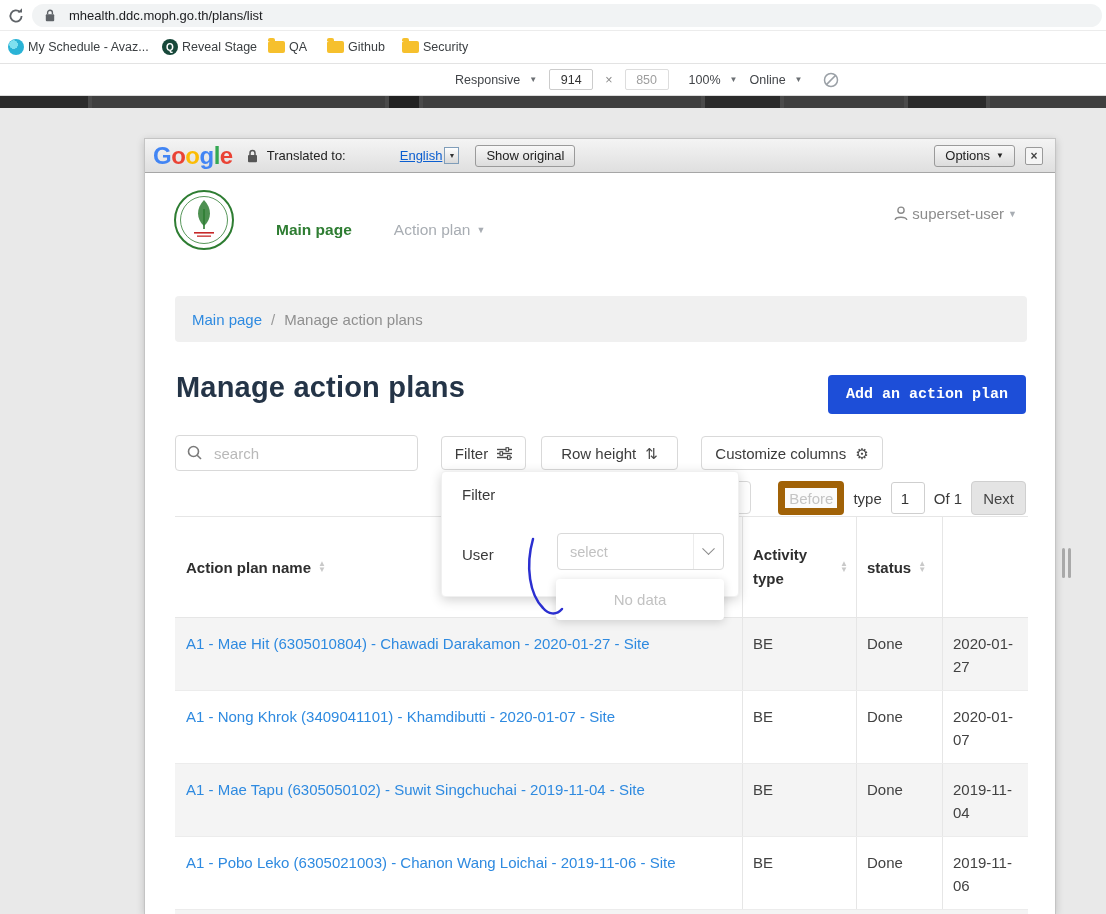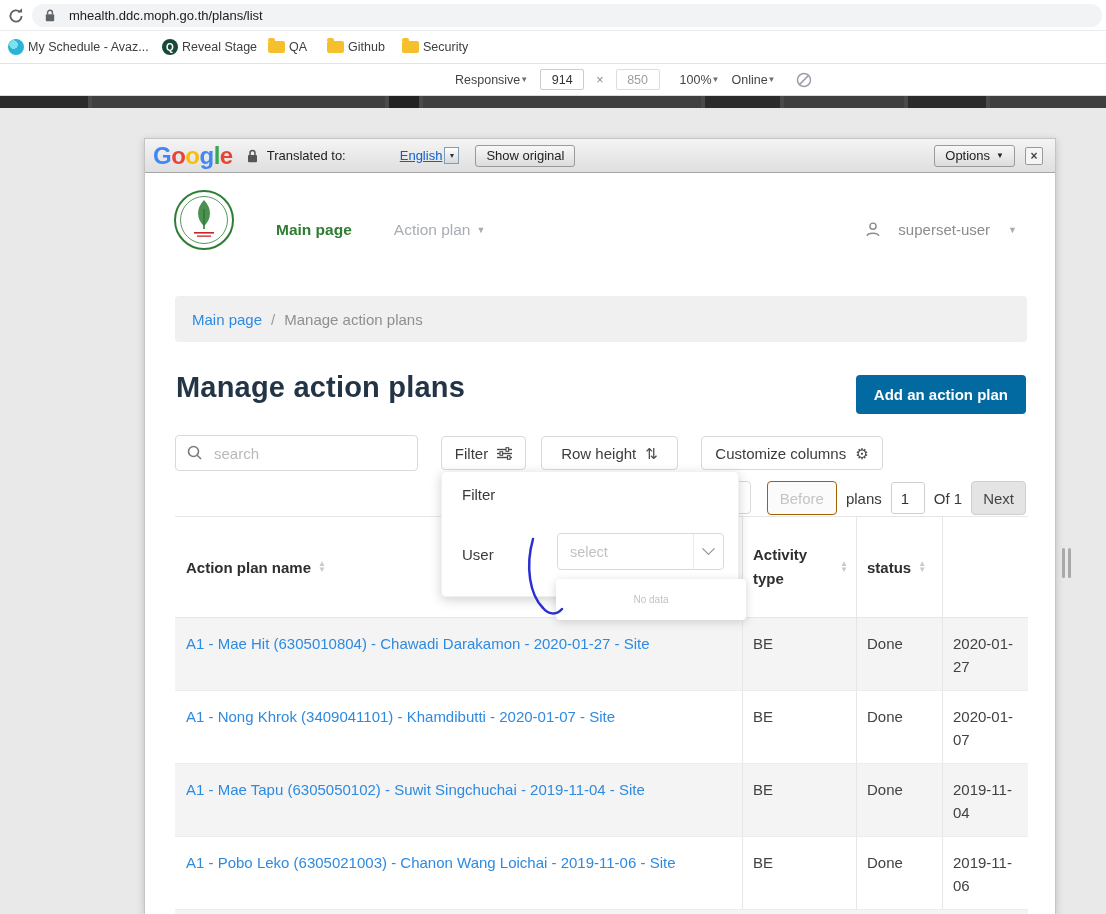--- a/index.html
+++ b/index.html
@@ -27,21 +27,21 @@
     background:radial-gradient(circle at 35% 35%, #7fe0ef 0 28%, #2ab3d6 30%); }
   .reveal { border-radius:50%; background:#17483a; color:#fff; font-size:10px; font-weight:bold; }
   .folder { width:17px; height:12px; background:#f6c02d; border-radius:2px; position:relative; }
   .folder::before { content:""; position:absolute; left:0; top:-3px; width:7px; height:3px;
     background:#f6c02d; border-radius:2px 2px 0 0; }
 
   .devtools-bar { position:absolute; left:0; top:64px; width:1106px; height:32px;
     background:#fff; border-bottom:1px solid #dcdcdc; }
   .dt-group { position:absolute; left:455px; top:0; height:100%; display:flex;
     align-items:center; gap:12px; font-size:12.5px; color:#424549; }
-  .dt-select { display:flex; align-items:center; gap:0; cursor:pointer; }
+  .dt-select { display:flex; align-items:center; gap:9px; cursor:pointer; }
   .caret { font-size:8px; color:#6b6f73; }
   .dt-input { width:44px; height:21px; border:1px solid #ccc; border-radius:2px;
     text-align:center; font-size:12.5px; color:#333; font-family:inherit; }
   .dt-input.dim { color:#9e9e9e; border-color:#ddd; }
   .dt-x { color:#8a8a8a; }
   .dt-zoomgap { margin-left:8px; }
   .dt-rotate { margin-left:8px; cursor:pointer; display:flex; }
 
   .device-strip { position:absolute; left:0; top:96px; width:1106px; height:12px;
     background:linear-gradient(90deg,
@@ -80,58 +80,58 @@
     border-radius:2px; background:#f5f5f5; font-size:12px; font-weight:bold; color:#444;
     display:flex; align-items:center; justify-content:center; cursor:pointer; font-family:inherit; }
 
   
   .site-header { position:absolute; left:0; top:34px; width:100%; height:112px; background:#fff; }
   .moph-logo { position:absolute; left:28px; top:16px; width:62px; height:62px; }
   .site-nav { position:absolute; left:131px; top:48px; display:flex; gap:42px; align-items:center; }
   .nav-main { color:#2e7d32; font-weight:bold; font-size:15.5px; cursor:pointer; }
   .nav-action { color:#a8adb3; font-size:15.5px; display:flex; align-items:center; gap:6px; cursor:pointer; }
   .caret-g { font-size:9px; color:#a8adb3; }
-  .user-menu { position:absolute; right:38px; top:48px; display:flex; align-items:center;
-    gap:18px; color:#8c8c8c; font-size:15px; cursor:pointer; }
+  .user-menu { position:absolute; right:38px; top:32px; display:flex; align-items:center;
+    gap:4px; color:#8c8c8c; font-size:15px; cursor:pointer; }
 
   
   .breadcrumb { position:absolute; left:30px; top:157px; width:852px; height:46px;
     background:#f0f0f0; border-radius:4px; display:flex; align-items:center;
     padding-left:17px; gap:9px; font-size:15px; }
   .bc-link { color:#2e8ae0; cursor:pointer; }
   .bc-sep { color:#9a9a9a; }
   .bc-cur { color:#8f8f8f; }
 
   
   .page-title { position:absolute; left:31px; top:232px; font-size:29px; font-weight:bold;
     color:#243447; letter-spacing:.2px; }
   .add-btn { position:absolute; right:29px; top:236px; height:39px; padding:0 18px;
-    background:#0369a1; color:#fff; font-size:15px; font-weight:bold; border:none;
-    border-radius:4px; cursor:pointer; font-family:Liberation Sans, sans-serif; }
+    background:#1d4ed8; color:#fff; font-size:15px; font-weight:bold; border:none;
+    border-radius:4px; cursor:pointer; font-family:Liberation Mono, monospace; }
 
   
   .search-wrap { position:absolute; left:30px; top:296px; width:243px; height:36px; }
   .search-wrap svg { position:absolute; left:12px; top:10px; }
   .search-input { width:100%; height:100%; border:1px solid #d9d9d9; border-radius:4px;
     padding-left:38px; font-size:15px; font-family:inherit; color:#333; }
   .search-input::placeholder { color:#b9b9b9; }
   .tb-btn { position:absolute; top:297px; height:34px; background:#fff;
     border:1px solid #d9d9d9; border-radius:4px; display:flex; align-items:center;
     justify-content:center; gap:9px; font-size:15px; color:#3c3c3c; cursor:pointer; font-family:inherit; }
   .btn-filter { left:296px; width:85px; }
   .btn-rowh { left:396px; width:137px; }
   .btn-cust { left:556px; width:182px; }
   .tb-ic { font-size:15px; color:#4a4a4a; line-height:1; }
 
   
   .occluded-frag { position:absolute; left:380px; top:342px; width:226px; height:33px;
     border:1px solid #d9d9d9; border-radius:4px; background:#fff; z-index:1; }
   .pagination { position:absolute; right:29px; top:341px; height:36px; display:flex;
     align-items:center; gap:9px; font-size:15px; color:#3a3a3a; z-index:2; }
-  .pg-before { height:34px; padding:0 12px; background:#fbfbfb; border:1px solid #a16207;
+  .pg-before { height:34px; padding:0 4px; background:#fbfbfb; border:7px solid #a16207;
     color:#c4c4c4; border-radius:4px; font-size:15px; font-family:inherit; cursor:default; }
   .pg-input { width:34px; height:32px; border:1px solid #cfcfcf; border-radius:3px;
     padding-left:9px; font-size:15px; font-family:inherit; color:#333; }
   .pg-next { height:34px; padding:0 11px; background:#e4e4e4; border:1px solid #cfcfcf;
     color:#444; border-radius:4px; font-size:15px; font-family:inherit; cursor:pointer; }
 
   
   .table { position:absolute; left:30px; top:377px; width:853px; bottom:0; }
   .col-name { width:568px; } .col-type { width:114px; }
   .col-status { width:86px; } .col-date { width:85px; }
@@ -159,23 +159,23 @@
   .fp-title { position:absolute; left:20px; top:14px; font-size:15px; color:#3a3a3a; }
   .fp-user { position:absolute; left:20px; top:74px; font-size:15px; color:#3a3a3a; }
   .fp-select { position:absolute; left:115px; top:61px; width:167px; height:37px;
     border:1px solid #d9d9d9; border-radius:4px; display:flex; align-items:center;
     padding-left:12px; cursor:pointer; background:#fff; }
   .fp-ph { color:#c1c1c1; font-size:14.5px; }
   .fp-chev { position:absolute; right:0; top:0; bottom:0; width:30px;
     border-left:1px solid #ececec; display:flex; align-items:center; justify-content:center; }
   .fp-chev b { width:9px; height:9px; border-right:1.6px solid #8c8c8c;
     border-bottom:1.6px solid #8c8c8c; transform:rotate(45deg) translate(-2px,-2px); }
-  .nodata-pop { position:absolute; left:411px; top:440px; width:190px; height:41px;
+  .nodata-pop { position:absolute; left:411px; top:440px; width:168px; height:41px;
     background:#fff; border-radius:4px; box-shadow:0 2px 10px rgba(0,0,0,.16);
-    display:flex; align-items:center; justify-content:center; font-size:10px;
+    display:flex; align-items:center; justify-content:center; font-size:15px;
     color:#c2c2c2; z-index:11; }
   .annotation { position:absolute; left:0; top:0; z-index:12; pointer-events:none; }
 </style>
 </head>
 <body>
 
 <div class="screen">
 
   <div class="chrome-top">
     <div class="reload-btn">
@@ -330,21 +330,21 @@
       </button>
       <button class="tb-btn btn-cust">
         <span>Customize columns</span>
         <span class="tb-ic">⚙</span>
       </button>
 
       <div class="occluded-frag"></div>
 
       <div class="pagination">
         <button class="pg-before">Before</button>
-        <span>plans</span>
+        <span>type</span>
         <input class="pg-input" value="1" style="">
         <span>Of 1</span>
         <button class="pg-next">Next</button>
       </div>
 
       <div class="table">
         <div class="thead">
           <div class="th col-name">
             <span>Action plan name</span>
             <span class="sort">

